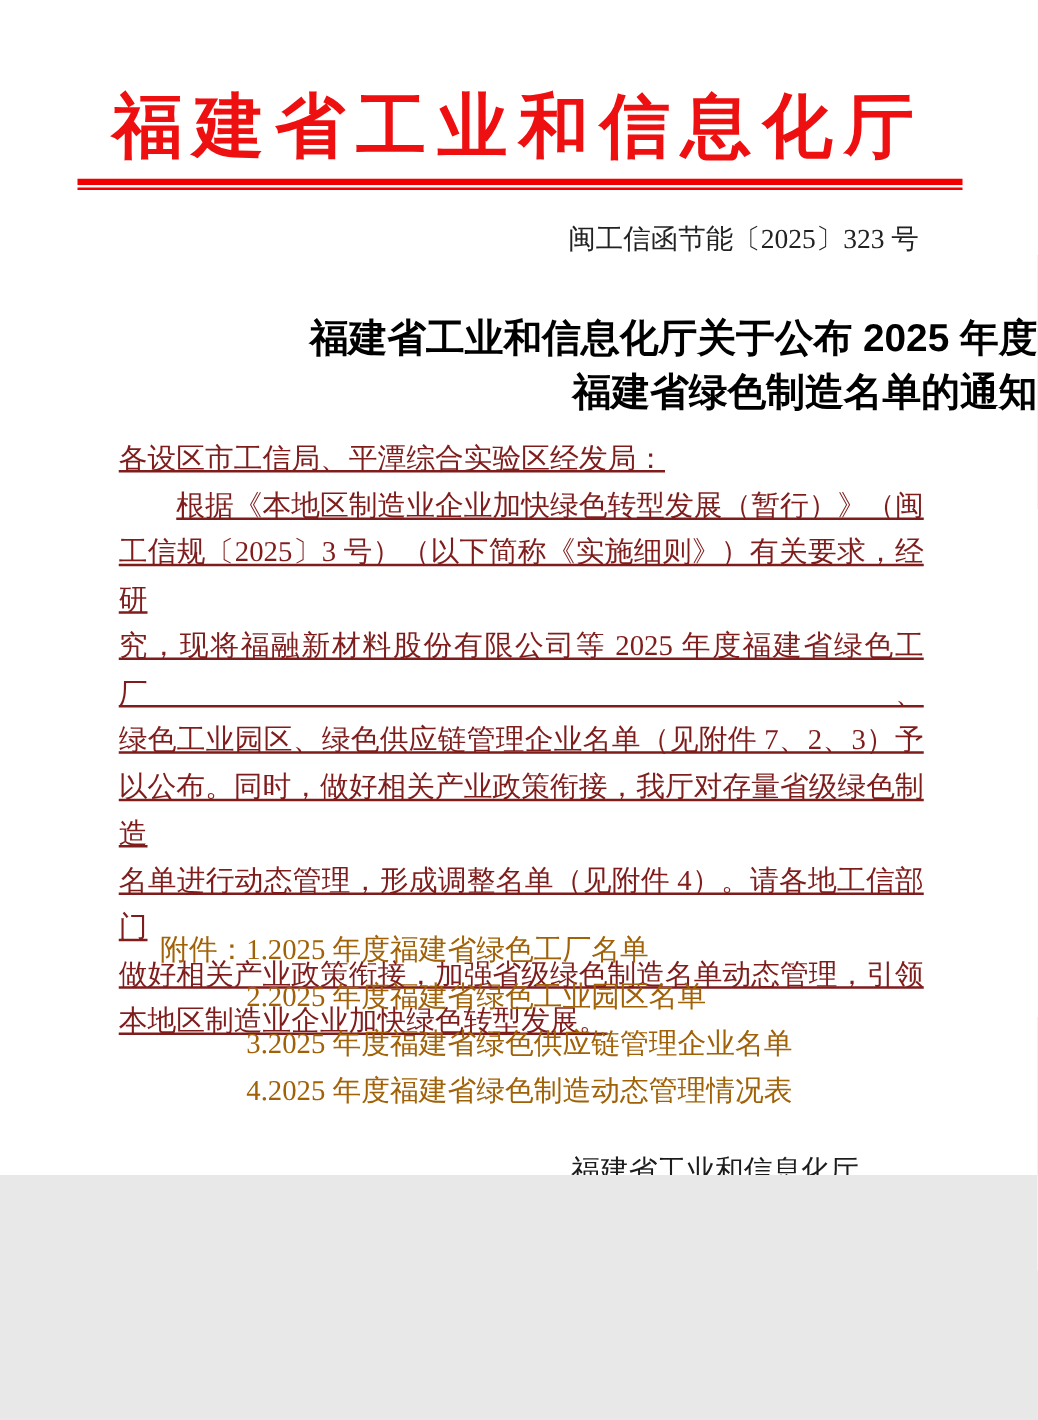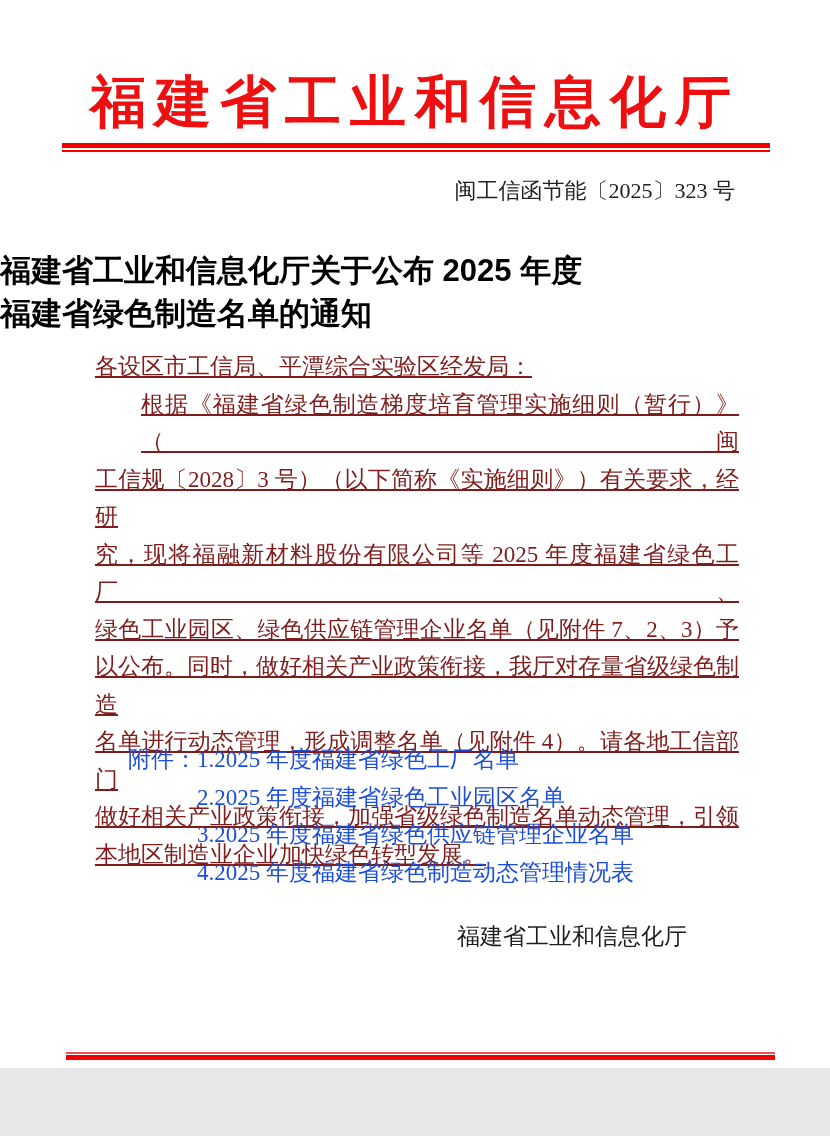--- a/index.html
+++ b/index.html
@@ -1,20 +1,20 @@
 <!DOCTYPE html>
 <html><head>
 <meta charset="utf-8">
 <style>
   * { margin: 0; padding: 0; box-sizing: border-box; }
   html, body { background: #e8e8e8; }
   .page {
     position: relative;
     width: 830px;
-    height: 1068px;
+    height: 940px;
     background: #ffffff;
     margin: 0 auto;
     overflow: hidden;
     font-family: "Liberation Serif", serif;
     color: #1a1a1a;
     padding-left: 20px;
   }
   
   .agency-title {
     position: absolute;
@@ -41,21 +41,21 @@
     top: 178px; right: 95px;
     font-size: 22px;
     line-height: 26px;
     color: #222;
     white-space: nowrap;
   }
   
   .notice-title {
     position: absolute;
     top: 249px; left: 0; right: 0;
-    text-align: left;
+    text-align: right;
     font-family: "Liberation Sans", sans-serif;
     font-weight: bold;
     font-size: 31px;
     line-height: 43px;
     color: #000;
   }
   
   .body-block {
     position: absolute;
     top: 348px; left: 95px; width: 644px;
@@ -71,21 +71,21 @@
   }
   .para-lines .para-line:first-child { padding-left: 46px; }
   .para-lines .para-line:last-child  { text-align-last: left; }
   
   .attachments {
     position: absolute;
     top: 741px; left: 128px;
     display: flex;
     font-size: 23px;
     line-height: 37.5px;
-    color: #1d4ed8;
+    color: #a16207;
   }
   .attachments .att-label { white-space: nowrap; }
   
   .signoff {
     position: absolute;
     top: 918px; left: 314px; width: 516px;
     text-align: center;
     font-size: 23px;
     line-height: 38px;
     color: #1c1c1c;
@@ -123,22 +123,22 @@
   <div class="doc-number">闽工信函节能〔2025〕323 号</div>
 
   <div class="notice-title">
     <div>福建省工业和信息化厅关于公布 2025 年度</div>
     <div>福建省绿色制造名单的通知</div>
   </div>
 
   <div class="body-block">
     <div class="salutation">各设区市工信局、平潭综合实验区经发局：</div>
     <div class="para-lines">
-        <div class="para-line">根据《福建省绿色制造梯度培育管理实施细则（暂行）》（闽</div>
-        <div class="para-line">工信规〔2028〕3 号）（以下简称《实施细则》）有关要求，经研</div>
+        <div class="para-line">根据《本地区制造业企业加快绿色转型发展（暂行）》（闽</div>
+        <div class="para-line">工信规〔2025〕3 号）（以下简称《实施细则》）有关要求，经研</div>
         <div class="para-line">究，现将福融新材料股份有限公司等 2025 年度福建省绿色工厂、</div>
         <div class="para-line">绿色工业园区、绿色供应链管理企业名单（见附件 7、2、3）予</div>
         <div class="para-line">以公布。同时，做好相关产业政策衔接，我厅对存量省级绿色制造</div>
         <div class="para-line">名单进行动态管理，形成调整名单（见附件 4）。请各地工信部门</div>
         <div class="para-line">做好相关产业政策衔接，加强省级绿色制造名单动态管理，引领</div>
         <div class="para-line">本地区制造业企业加快绿色转型发展。</div>
       </div>
   </div>
 
   <div class="attachments">

